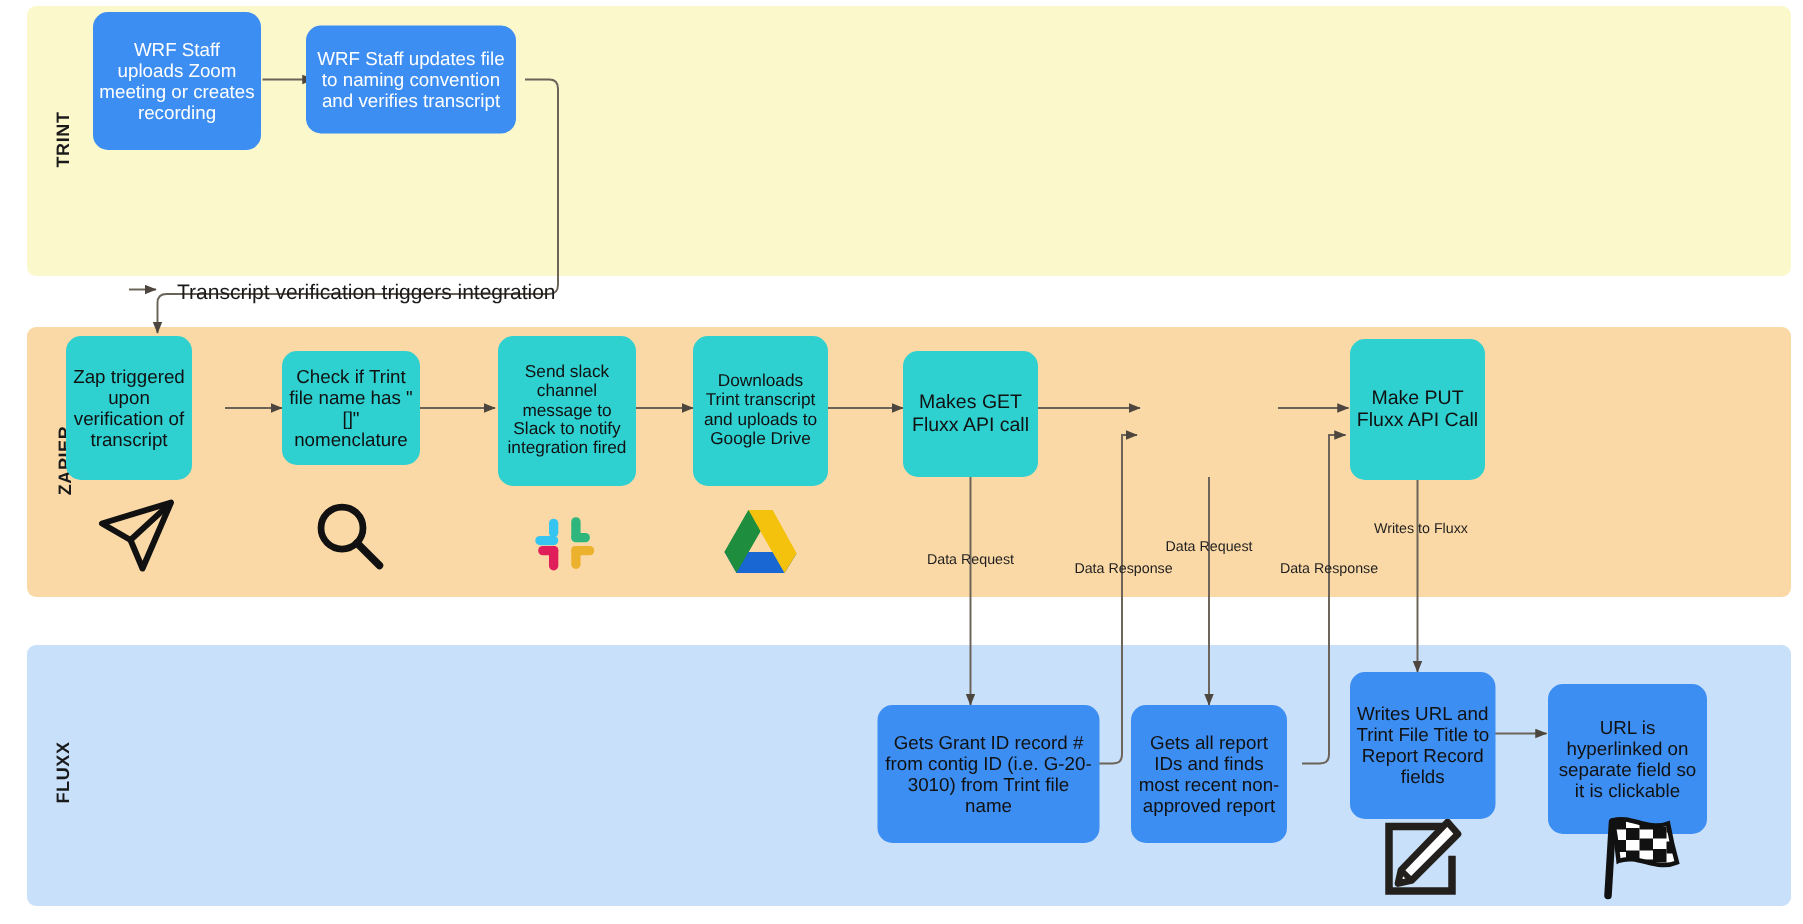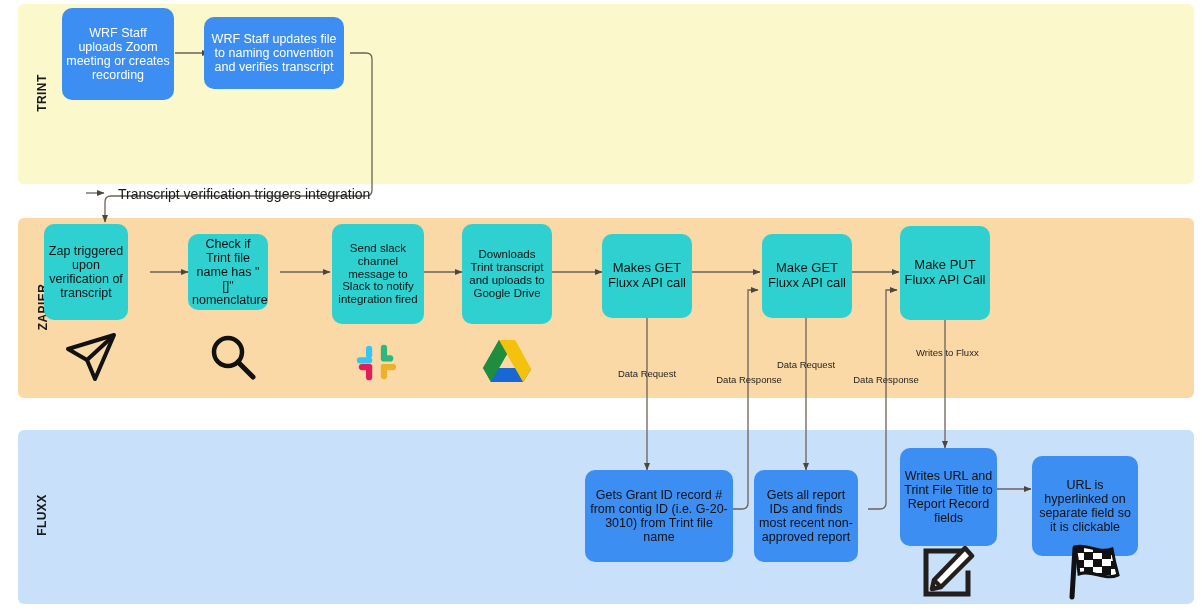--- a/index.html
+++ b/index.html
@@ -82,34 +82,31 @@
   </div>
   <div class="node n-blue" style="left:204px;top:17px;width:140px;height:72px;font-size:12.5px;">
     <span>WRF Staff updates file to naming convention and verifies transcript</span>
   </div>
 
   <div class="note-label" style="left:118px;top:186px;">Transcript verification triggers integration</div>
 
   <div class="node n-teal" style="left:44px;top:224px;width:84px;height:96px;font-size:12.5px;">
     <span>Zap triggered upon verification of transcript</span>
   </div>
-  <div class="node n-teal" style="left:188px;top:234px;width:80px;height:76px;font-size:12.5px;">
+  <div class="node n-teal" style="left:188px;top:234px;width:92px;height:76px;font-size:12.5px;">
     <span>Check if Trint file name has "[]" nomenclature</span>
   </div>
   <div class="node n-teal" style="left:332px;top:224px;width:92px;height:100px;font-size:11.5px;">
     <span>Send slack channel message to Slack to notify integration fired</span>
   </div>
   <div class="node n-teal" style="left:462px;top:224px;width:90px;height:100px;font-size:11.5px;">
     <span>Downloads Trint transcript and uploads to Google Drive</span>
   </div>
   <div class="node n-teal" style="left:602px;top:234px;width:90px;height:84px;font-size:13px;">
     <span>Makes GET Fluxx API call</span>
-  </div>
-  <div class="node n-teal" style="left:762px;top:234px;width:90px;height:84px;font-size:13px;">
-    <span>Make GET Fluxx API call</span>
   </div>
   <div class="node n-teal" style="left:900px;top:226px;width:90px;height:94px;font-size:13px;">
     <span>Make PUT Fluxx API Call</span>
   </div>
 
   <div class="icon" style="left:62px;top:330px;">
     <svg width="60" height="54" viewBox="0 0 60 54" aria-hidden="true">
       <path d="M6,19 L52,5 L33,49 L25,30 Z" fill="none" stroke="#111" stroke-width="4" stroke-linejoin="round" stroke-linecap="round"></path>
       <path d="M25,30 L50,7" fill="none" stroke="#111" stroke-width="4" stroke-linecap="round"></path>
     </svg>

